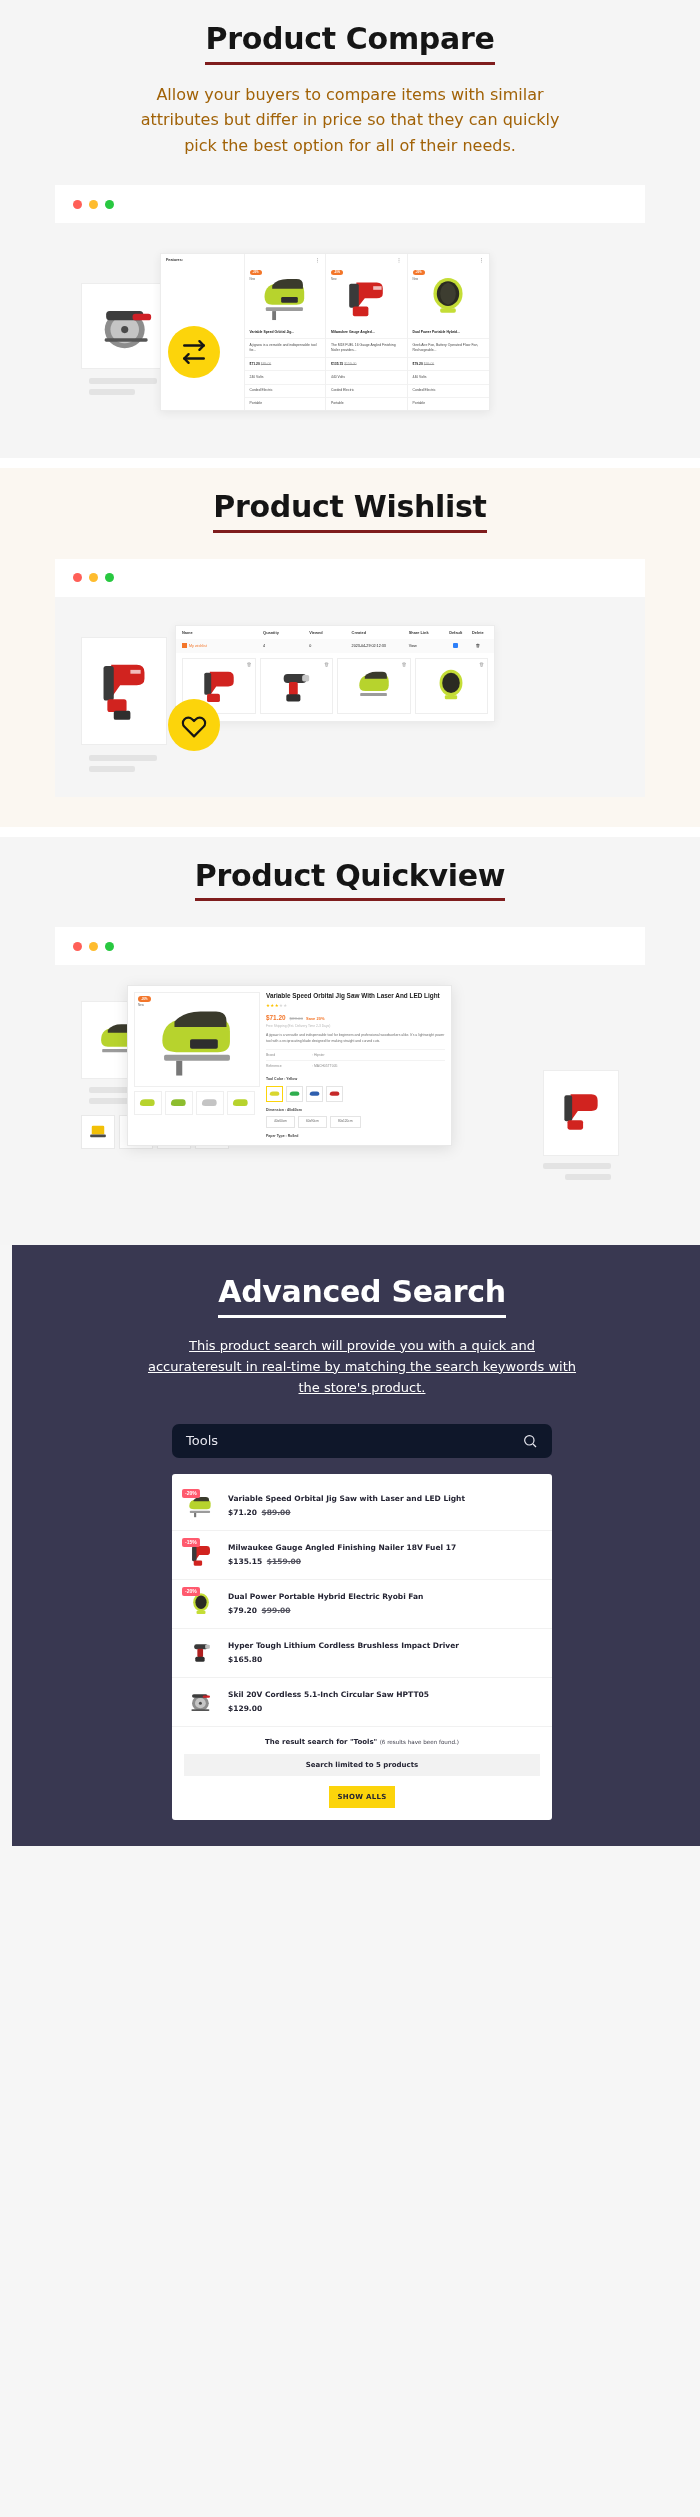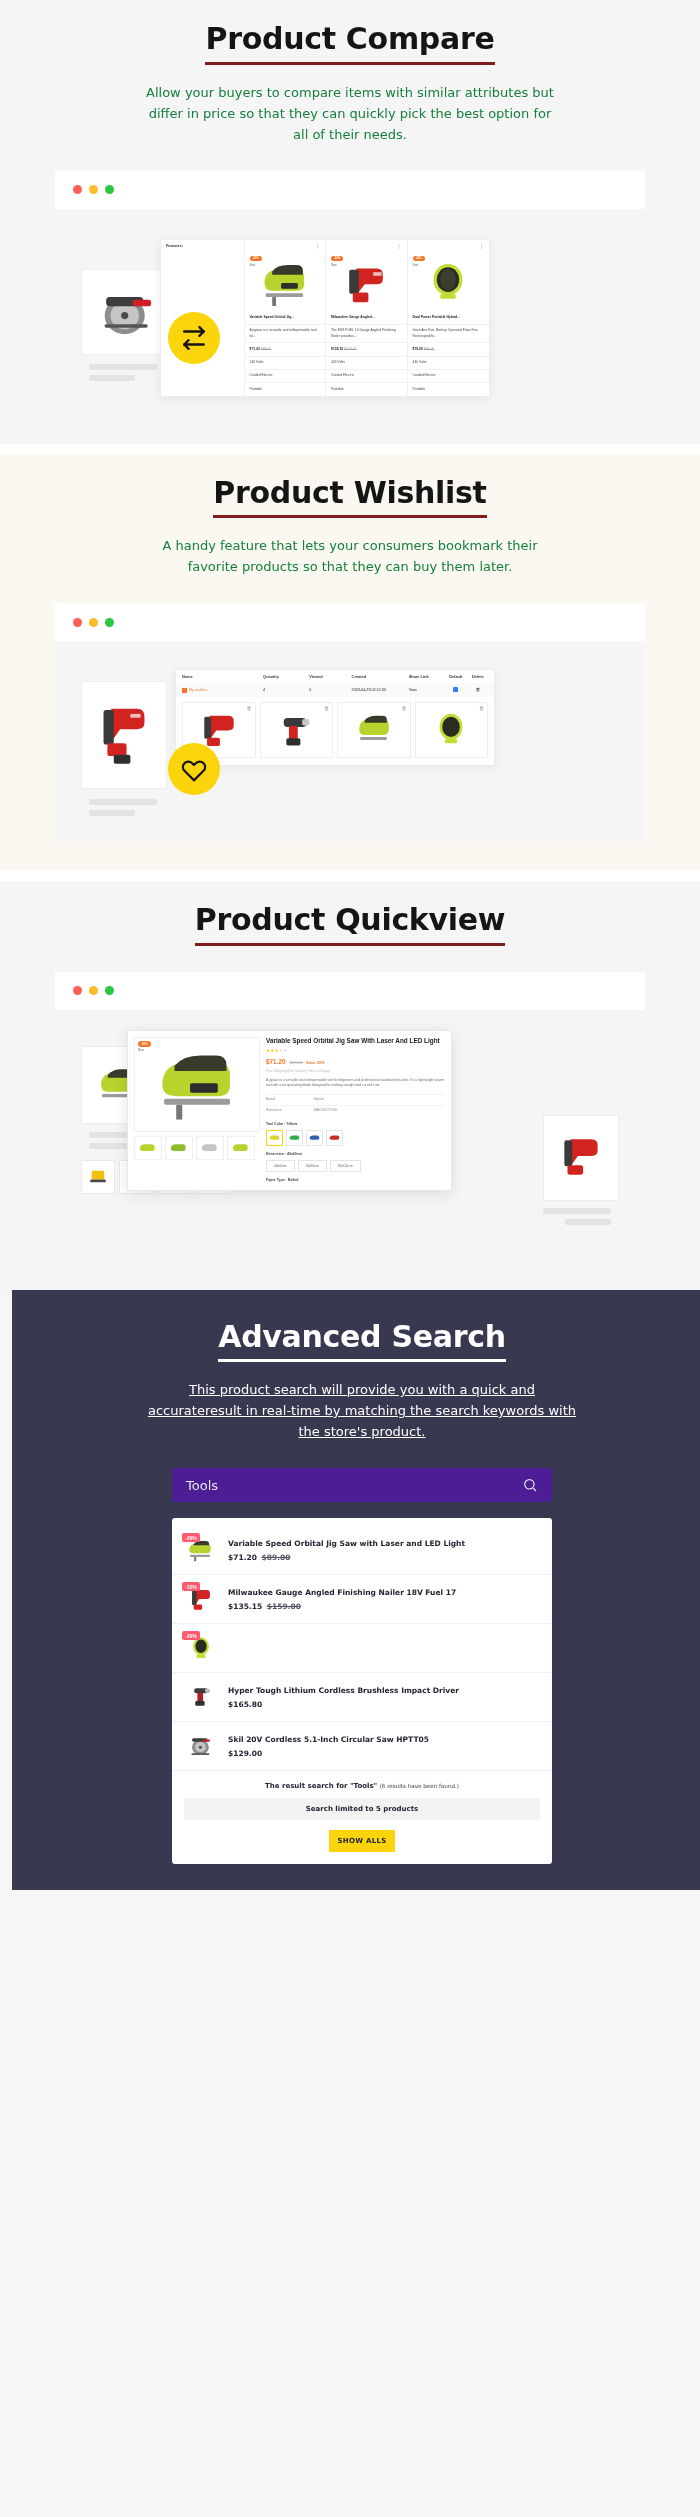--- a/index.html
+++ b/index.html
@@ -25,25 +25,25 @@
     padding-bottom: 5px;
     display: inline-block;
     border-bottom: 3px solid #7f1d1d;
     font-family: "DejaVu Sans", sans-serif;
   }
   .title-wrap { text-align: center; }
   .sec-search h2.title { color: #fff; border-bottom-color: #fff; }
 
   p.desc {
     text-align: center;
-    font-size: 13px;
+    font-size: 16px;
     line-height: 1.62;
     max-width: 420px;
     margin: 17px auto 0;
-    color: #15803d;
+    color: #a16207;
     font-family: "DejaVu Sans", sans-serif;
   }
   .sec-search p.desc { color: #ffffff; max-width: 440px; font-size: 13px; text-decoration: underline; }
 
   
   .browser {
     width: 590px;
     margin: 26px auto 0;
     background: #f7f7f7;
     position: relative;
@@ -194,21 +194,21 @@
   .qv-opt-lbl { margin-top:6px; font-size:3.5px; font-weight:700; color:#444; }
   .qv-swatches { display:flex; gap:3px; margin-top:3px; }
   .qv-sw { width:17px;height:16px;border:1px solid #e4e4e4;display:flex;align-items:center;justify-content:center;}
   .qv-sw.sel { border-color:#fcd40b; border-width:1.4px; }
   .qv-sizes { display:flex; gap:3px; margin-top:3px; }
   .qv-size { border:1px solid #e4e4e4; padding:2.5px 7px; font-size:3.2px; color:#666; }
 
   
   .search-bar {
     width: 380px; margin: 26px auto 0; height: 34px;
-    background: #4c1d95; border-radius: 2px;
+    background: #0f172a; border-radius: 7px;
     display:flex; align-items:center; padding: 0 14px;
     justify-content: space-between;
   }
   .search-bar .val { color: #e7e7ef; font-size: 13px; font-family:"DejaVu Sans", sans-serif;}
   .search-bar svg { width: 16px; height: 16px; stroke:#e7e7ef; fill:none; stroke-width:1.8;}
 
   .results {
     width: 380px; margin: 16px auto 0; background: #fff;
     border-radius: 3px; padding: 8px 0 12px;
   }
@@ -366,21 +366,20 @@
   </div>
   <div class="sec-pad"></div>
 </div>
 
 <div class="divider-light"></div>
 
 <div class="section sec-wishlist">
   <div class="title-wrap">
     <h2 class="title">Product Wishlist</h2>
   </div>
-  <p class="desc">A handy feature that lets your consumers bookmark their favorite products so that they can buy them later.</p>
 
   <div class="browser">
     <div class="browser-bar">
       <span class="dot r"></span>
       <span class="dot y"></span>
       <span class="dot g"></span>
     </div>
     <div class="browser-body wl-body">
 
       <div class="wl-leftcard">
@@ -679,20 +678,27 @@
 
     <div class="res-row">
       <div class="res-thumb">
         <span class="res-disc">-20%</span>
         <svg viewBox="0 0 50 46" width="28" height="28">
           <ellipse cx="25" cy="20" rx="14" ry="16" fill="#c4dd36"></ellipse>
           <ellipse cx="25" cy="20" rx="10" ry="12" fill="#2b2b22"></ellipse>
           <rect x="17" y="35" width="16" height="6" rx="2" fill="#c4dd36"></rect>
         </svg>
       </div>
+      <div class="res-txt">
+        <div class="res-name">Dual Power Portable Hybrid Electric Ryobi Fan</div>
+        <div class="res-price">
+          <span>$79.20</span>
+          <span class="old">$99.00</span>
+        </div>
+      </div>
     </div>
 
     <div class="res-row">
       <div class="res-thumb">
         <svg viewBox="0 0 50 46" width="26" height="28">
           <rect x="12" y="6" width="26" height="10" rx="4" fill="#3a3a3a"></rect>
           <rect x="33" y="7" width="9" height="8" rx="2" fill="#bdbdbd"></rect>
           <rect x="18" y="15" width="11" height="16" rx="2" fill="#b01f1f"></rect>
           <rect x="14" y="30" width="18" height="10" rx="3" fill="#2f2f2f"></rect>
         </svg>

